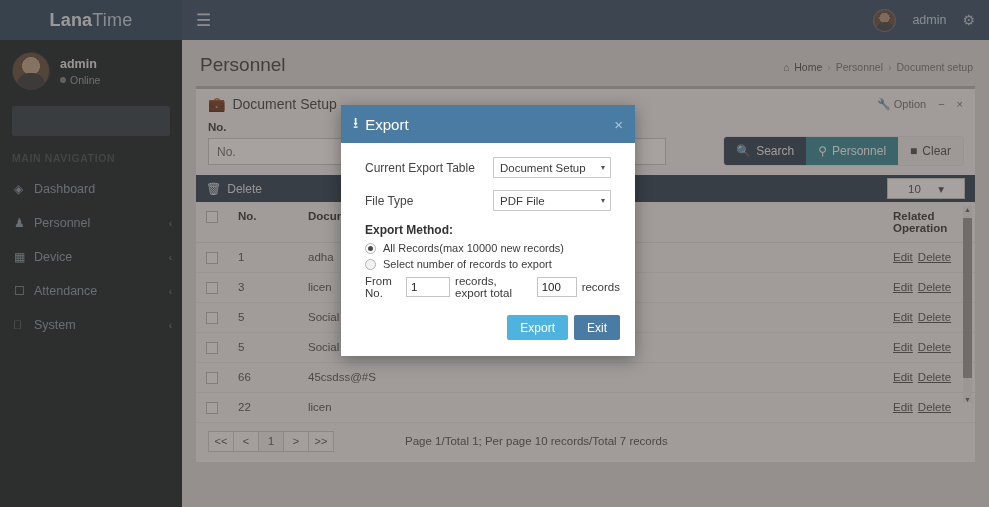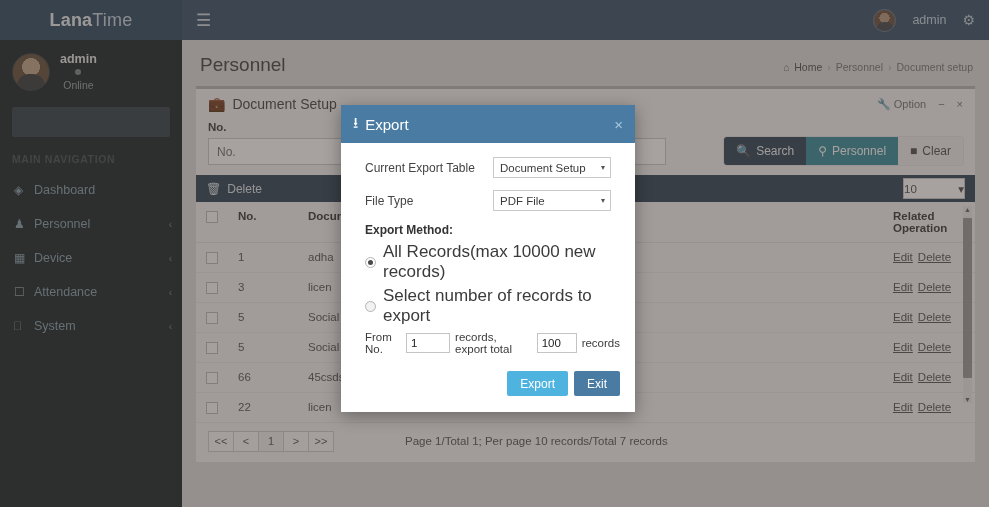--- a/index.html
+++ b/index.html
@@ -28,21 +28,21 @@
   .avatar::after { content:""; position:absolute; left:50%; top:58%; width:17px; height:14px; transform: translateX(-50%); border-radius: 8px 8px 0 0; background:#4a4d55; }
   .uname { color: #ccd8e2; font-size: 12.5px; }
   .gear { color: #c3d0db; font-size: 14px; cursor: pointer; }
 
   
   .sidebar { position: absolute; top: 40px; left: 0; width: 182px; bottom: 0; background: #222d32; }
   .user-panel { display: flex; align-items: center; gap: 10px; padding: 12px 10px 14px 12px; }
   .user-panel .av { width: 38px; height: 38px; border-radius: 50%; background: radial-gradient(circle at 50% 36%, #c2a88f 0 30%, #6b5645 31% 100%); position: relative; overflow: hidden; border: 1px solid #3a464b; }
   .user-panel .av::after { content:""; position:absolute; left:50%; top:56%; width:28px; height:22px; transform:translateX(-50%); border-radius: 12px 12px 0 0; background:#3f4248; }
   .user-meta .nm { color: #e3e7e8; font-size: 12.5px; font-weight: 600; margin-bottom: 3px; }
-  .user-meta .st { color: #9aa4a8; font-size: 10.5px; display: flex; align-items: center; gap: 4px; flex-direction: column; }
+  .user-meta .st { color: #9aa4a8; font-size: 10.5px; display: flex; align-items: center; gap: 4px; }
   .dot { width: 6px; height: 6px; border-radius: 50%; background: #7d8a8f; display: inline-block; }
   .side-search { margin: 2px 12px 14px 12px; height: 30px; background: #374850; border: 1px solid #374850; border-radius: 2px; }
   .nav-title { color: #4b5458; font-size: 10.5px; letter-spacing: .6px; padding: 2px 12px 8px 12px; font-weight: 600; }
   .nav-item { display: flex; align-items: center; height: 34px; padding: 0 10px 0 14px; color: #8aa4b1; font-size: 12.5px; cursor: pointer; }
   .nav-item .ico { width: 20px; font-size: 12px; color: #8aa4b1; }
   .nav-item .carr { margin-left: auto; font-size: 10px; color: #6d8490; }
 
   
   .content { position: absolute; top: 40px; left: 182px; right: 0; bottom: 0; background: #dfdfdf; }
   .ch { padding: 14px 16px 10px 18px; display: flex; align-items: flex-end; }
@@ -62,21 +62,21 @@
   .fld label { font-size: 11.5px; font-weight: 700; color: #444; margin-bottom: 5px; }
   .fld input { width: 458px; height: 27px; border: 1px solid #ccc; background: #fff; font-size: 12px; color: #666; padding: 0 8px; font-family: "Liberation Sans", sans-serif; }
   .btn-group { margin-left: auto; display: flex; border-radius: 3px; overflow: hidden; box-shadow: 0 0 0 1px rgba(0,0,0,.06); }
   .btn { height: 28px; display: flex; align-items: center; gap: 5px; padding: 0 12px; font-size: 12px; cursor: pointer; border: none; font-family: "Liberation Sans", sans-serif; }
   .btn-search { background: #36495e; color: #eef2f5; }
   .btn-adv { background: #3c8ea0; color: #fff; }
   .btn-clear { background: #eeeeee; color: #555; }
 
   .table-head-bar { background: #36495e; height: 27px; display: flex; align-items: center; padding: 0 10px; }
   .tb-del { color: #dfe6ec; font-size: 12px; display: flex; align-items: center; gap: 6px; cursor: pointer; }
-  .per-page { margin-left: auto; background: #fff; border: 1px solid #ccc; height: 21px; width: 62px; font-size: 11.5px; color: #555; display: flex; align-items: center; justify-content: space-between; padding: 0 0; cursor: pointer; }
+  .per-page { margin-left: auto; background: #fff; border: 1px solid #ccc; height: 21px; width: 78px; font-size: 11.5px; color: #555; display: flex; align-items: center; justify-content: space-between; padding: 0 20px; cursor: pointer; }
 
   table.grid { width: 100%; border-collapse: collapse; background: #f4f4f4; table-layout: fixed; }
   table.grid th { text-align: left; font-size: 11.5px; color: #3f3f3f; font-weight: 700; padding: 8px 8px 8px 10px; border-bottom: 1px solid #e2e2e2; vertical-align: top; }
   table.grid td { font-size: 11.5px; color: #5b5b5b; padding: 8px 8px 8px 10px; border-bottom: 1px solid #e8e8e8; white-space: nowrap; overflow: hidden; text-overflow: clip; }
   .cb { width: 12px; height: 12px; border: 1px solid #bdbdbd; background: #fbfbfb; display: inline-block; vertical-align: middle; }
   .ops a { color: #5a5a5a; text-decoration: underline; font-size: 11.5px; margin-right: 5px; cursor: pointer; }
   .grid-wrap { position: relative; }
   .vscroll { position: absolute; right: 3px; top: 4px; bottom: 20px; width: 9px; background: #ececec; }
   .vscroll .thumb { position: absolute; left: 0; right: 0; top: 12px; height: 160px; background: #9d9d9d; border-radius: 1px; }
   .vscroll .ar { position: absolute; left: 0; right: 0; text-align: center; font-size: 7px; color: #6b6b6b; line-height: 9px; }
@@ -91,21 +91,21 @@
   .modal { position: absolute; z-index: 100; left: 341px; top: 105px; width: 294px; background: #fff; box-shadow: 0 4px 16px rgba(0,0,0,.35); }
   .modal-head { background: #4a7ba3; height: 38px; display: flex; align-items: center; padding: 0 12px; }
   .modal-title { color: #fff; font-size: 15px; display: flex; align-items: center; gap: 7px; }
   .modal-x { margin-left: auto; color: #a7c6de; font-size: 15px; cursor: pointer; line-height: 1; }
   .modal-body { padding: 14px 15px 12px 24px; }
   .mrow { display: flex; align-items: center; margin-bottom: 12px; }
   .mrow label { font-size: 12px; color: #444; width: 128px; }
   .msel { width: 118px; height: 21px; border: 1px solid #c9c9c9; background: #fff; font-size: 11.5px; color: #3a3a3a; display: flex; align-items: center; justify-content: space-between; padding: 0 5px 0 6px; cursor: pointer; }
   .msel .cv { font-size: 8px; color: #555; }
   .mlabel { font-size: 12px; color: #333; font-weight: 700; margin-bottom: 5px; }
-  .opt { display: flex; align-items: center; gap: 7px; margin-bottom: 4px; font-size: 17px; color: #3b3b3b; cursor: pointer; }
+  .opt { display: flex; align-items: center; gap: 7px; margin-bottom: 4px; font-size: 11px; color: #3b3b3b; cursor: pointer; }
   .radio { width: 11px; height: 11px; border-radius: 50%; border: 1px solid #b4b4b4; background: #f2f2f2; position: relative; flex: none; }
   .radio.on { background: #fdfdfd; }
   .radio.on::after { content:""; position:absolute; left:2px; top:2px; width:5px; height:5px; border-radius:50%; background:#4a4a4a; }
   .numrow { display: flex; align-items: center; gap: 5px; margin-top: 5px; font-size: 11.5px; color: #3b3b3b; }
   .numrow input { height: 20px; border: 1px solid #c4c4c4; font-size: 11.5px; padding: 0 4px; color: #222; font-family: "Liberation Sans", sans-serif; background:#fff; }
   .n1 { width: 44px; } .n2 { width: 40px; }
   .mfoot { display: flex; justify-content: flex-end; gap: 6px; padding: 16px 0 4px 0; }
   .mbtn { height: 25px; padding: 0 13px; font-size: 12px; color: #fff; border: none; cursor: pointer; border-radius: 2px; font-family: "Liberation Sans", sans-serif; }
   .b-export { background: #4fb3e0; }
   .b-exit { background: #4a7ba3; }

